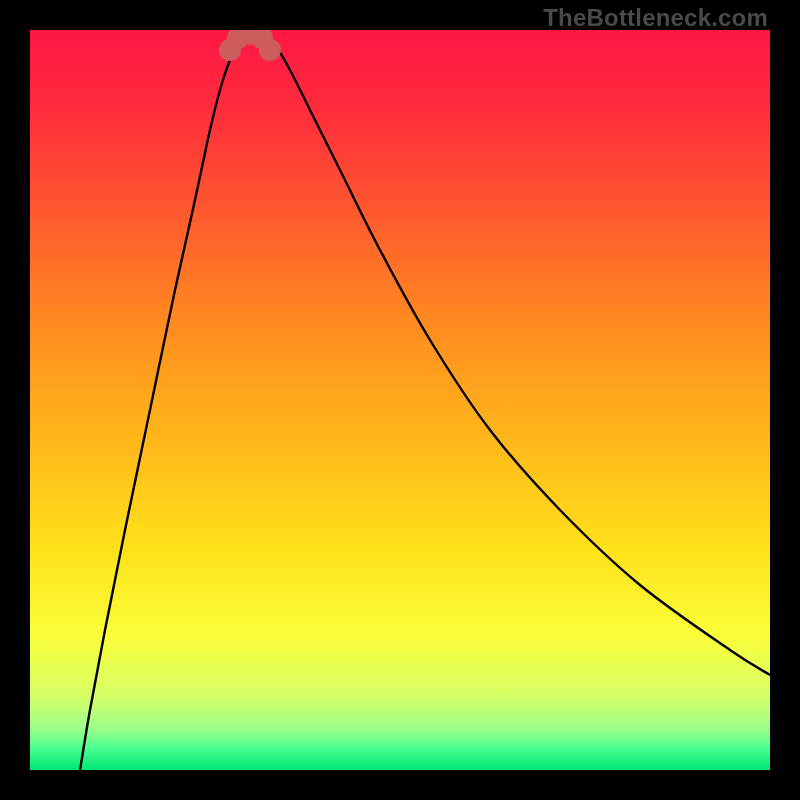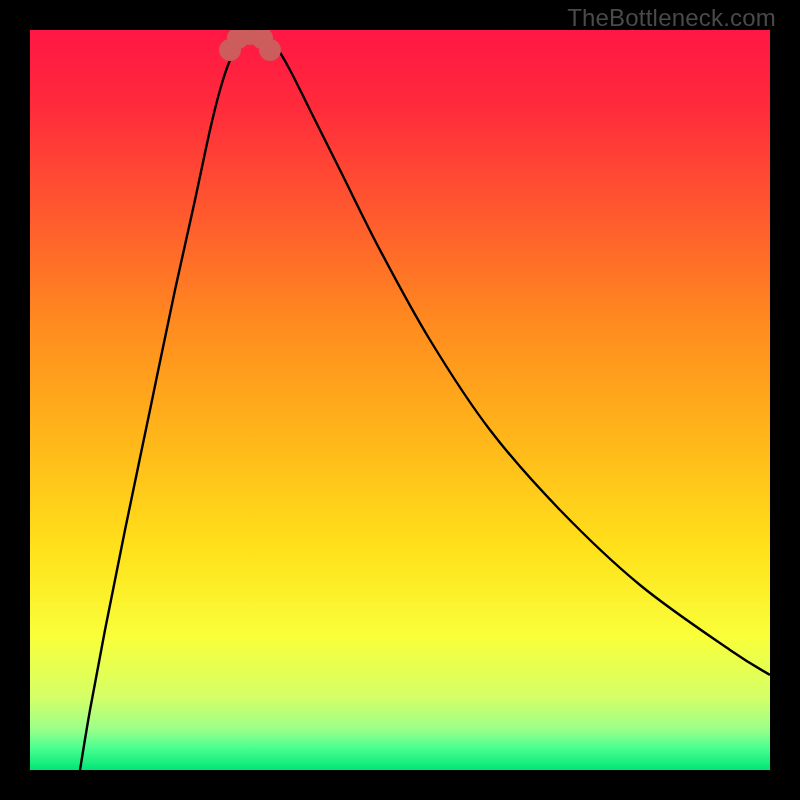--- a/index.html
+++ b/index.html
@@ -27,24 +27,24 @@
   }
   svg.curves {
     position: absolute;
     left: 0; top: 0;
     width: 100%;
     height: 100%;
   }
   .watermark {
     position: absolute;
     top: 4px;
-    right: 24px;
+    right: 32px;
     color: #4a4a4a;
     font-size: 24px;
-    font-weight: 400;
+    font-weight: 700;
     letter-spacing: 0.2px;
   }
   .marker {
     position: absolute;
     background: #cd5c5c;
     border-radius: 50%;
   }
 </style>
 </head>
 <body>

